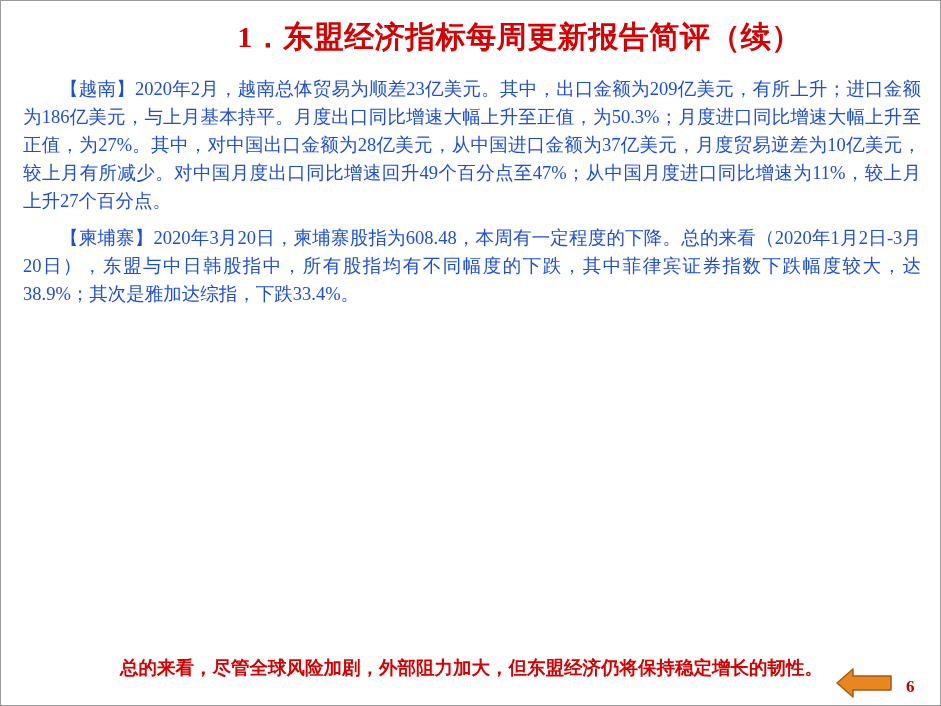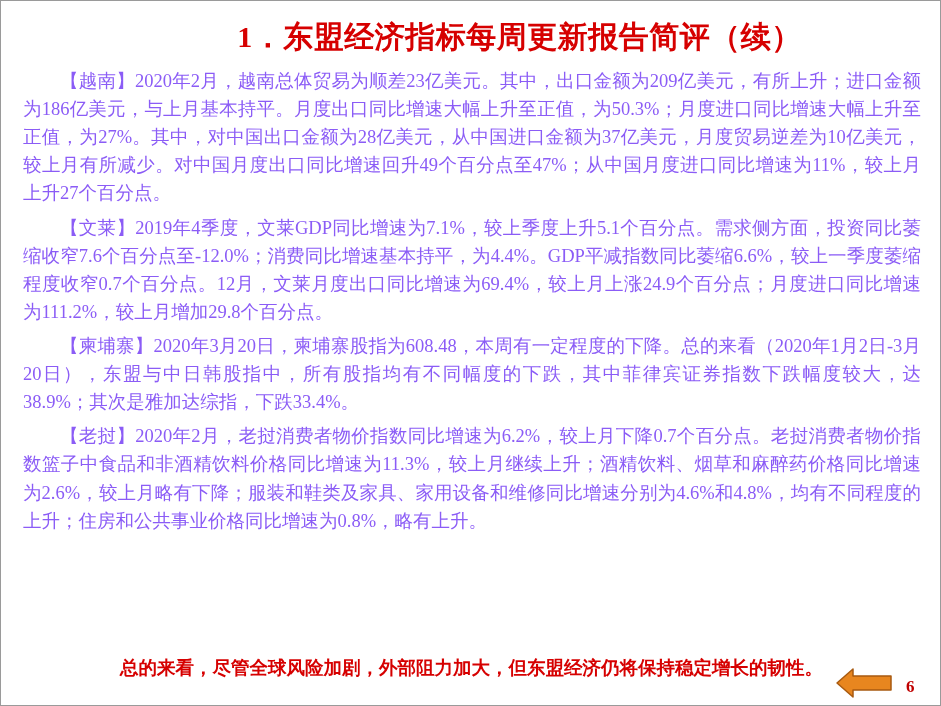--- a/index.html
+++ b/index.html
@@ -37,25 +37,25 @@
   }
   .body-area {
     position: absolute;
     top: 66px;
     left: 22px;
     width: 898px;
   }
   .para {
     font-size: 18.5px;
     line-height: 1.52;
-    color: #8b5cf6;
+    color: #1d4ed8;
     text-align: justify;
     text-justify: inter-ideograph;
     text-indent: 2em;
-    margin: 0 0 6px 0;
+    margin: 8px 0 6px 0;
     font-family: "Liberation Serif", "DejaVu Serif", serif;
   }
   .conclusion {
     position: absolute;
     top: 606px;
     left: 0;
     width: 941px;
     text-align: center;
     color: #d60000;
     font-size: 18.5px;
@@ -82,23 +82,21 @@
 </style>
 </head>
 <body>
 
 <div class="slide">
 
   <div class="title">1．东盟经济指标每周更新报告简评（续）</div>
 
   <div class="body-area">
     <p class="para">【越南】2020年2月，越南总体贸易为顺差23亿美元。其中，出口金额为209亿美元，有所上升；进口金额为186亿美元，与上月基本持平。月度出口同比增速大幅上升至正值，为50.3%；月度进口同比增速大幅上升至正值，为27%。其中，对中国出口金额为28亿美元，从中国进口金额为37亿美元，月度贸易逆差为10亿美元，较上月有所减少。对中国月度出口同比增速回升49个百分点至47%；从中国月度进口同比增速为11%，较上月上升27个百分点。</p>
-    <p class="para">【文莱】2019年4季度，文莱GDP同比增速为7.1%，较上季度上升5.1个百分点。需求侧方面，投资同比萎缩收窄7.6个百分点至-12.0%；消费同比增速基本持平，为4.4%。GDP平减指数同比萎缩6.6%，较上一季度萎缩程度收窄0.7个百分点。12月，文莱月度出口同比增速为69.4%，较上月上涨24.9个百分点；月度进口同比增速为111.2%，较上月增加29.8个百分点。</p>
     <p class="para">【柬埔寨】2020年3月20日，柬埔寨股指为608.48，本周有一定程度的下降。总的来看（2020年1月2日-3月20日），东盟与中日韩股指中，所有股指均有不同幅度的下跌，其中菲律宾证券指数下跌幅度较大，达38.9%；其次是雅加达综指，下跌33.4%。</p>
-    <p class="para">【老挝】2020年2月，老挝消费者物价指数同比增速为6.2%，较上月下降0.7个百分点。老挝消费者物价指数篮子中食品和非酒精饮料价格同比增速为11.3%，较上月继续上升；酒精饮料、烟草和麻醉药价格同比增速为2.6%，较上月略有下降；服装和鞋类及家具、家用设备和维修同比增速分别为4.6%和4.8%，均有不同程度的上升；住房和公共事业价格同比增速为0.8%，略有上升。</p>
   </div>
 
   <div class="conclusion">总的来看，尽管全球风险加剧，外部阻力加大，但东盟经济仍将保持稳定增长的韧性。</div>
 
   <div class="nav-arrow">
     <svg width="58" height="32" viewBox="0 0 58 32" xmlns="http://www.w3.org/2000/svg">
       <polygon points="2,16 18,2 18,9 56,9 56,23 18,23 18,30" fill="#e8861f" stroke="#a85a10" stroke-width="1.5" stroke-linejoin="round"></polygon>
     </svg>
   </div>
 

